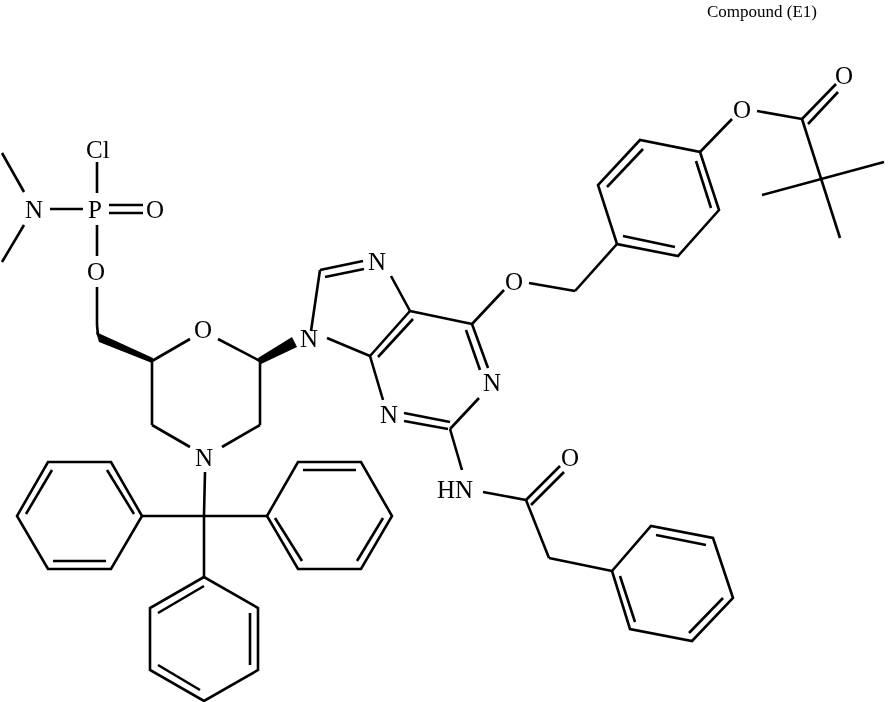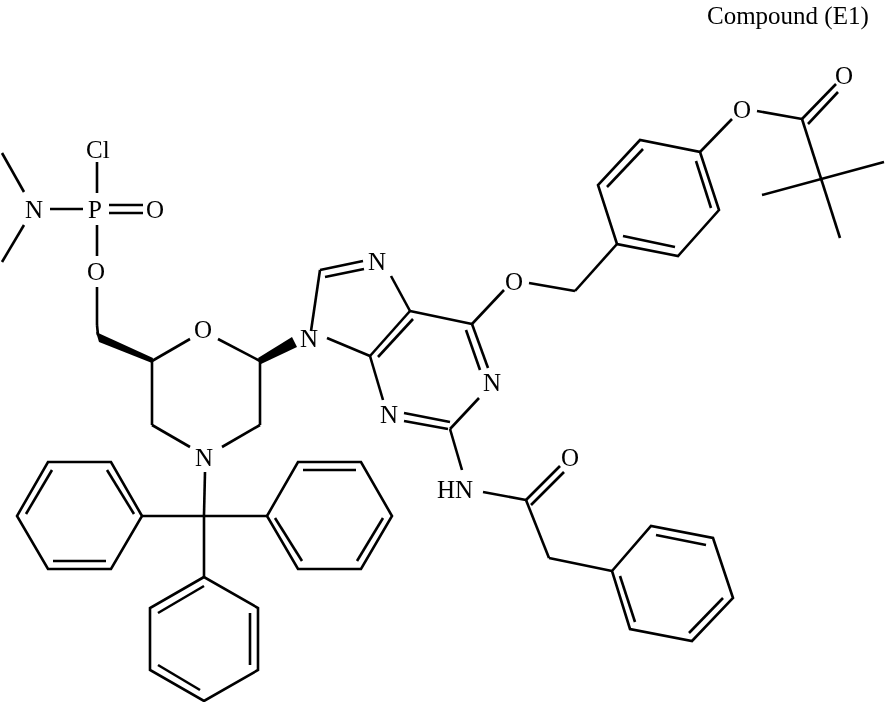--- a/index.html
+++ b/index.html
@@ -1,21 +1,21 @@
 <!DOCTYPE html>
 <html><head>
 <meta charset="utf-8">
 <style>
   html, body { margin: 0; padding: 0; background: #ffffff; }
   body { width: 895px; height: 702px; position: relative; overflow: hidden; }
   #diagram { position: absolute; left: 0; top: 0; width: 895px; height: 702px; }
   .bond { stroke: #000; stroke-width: 2.6; fill: none; stroke-linecap: butt; }
   .wedge { fill: #000; stroke: none; }
   .atom { font-family: "Liberation Serif", "DejaVu Serif", serif; font-size: 25px; fill: #000; }
-  .title { position: absolute; left: 707px; top: 2px; font-family: "Liberation Serif", "DejaVu Serif", serif; font-size: 25px; color: #000; white-space: nowrap; }
+  .title { position: absolute; left: 707px; top: 2px; font-family: "Liberation Serif", "DejaVu Serif", serif; font-size: 17px; color: #000; white-space: nowrap; }
 </style>
 </head>
 <body>
 
 <div class="title">Compound (E1)</div>
 
 <svg id="diagram" viewBox="0 0 895 702" xmlns="http://www.w3.org/2000/svg">
 
   <g>
     <line class="bond" x1="2" y1="153" x2="24" y2="192"></line>

